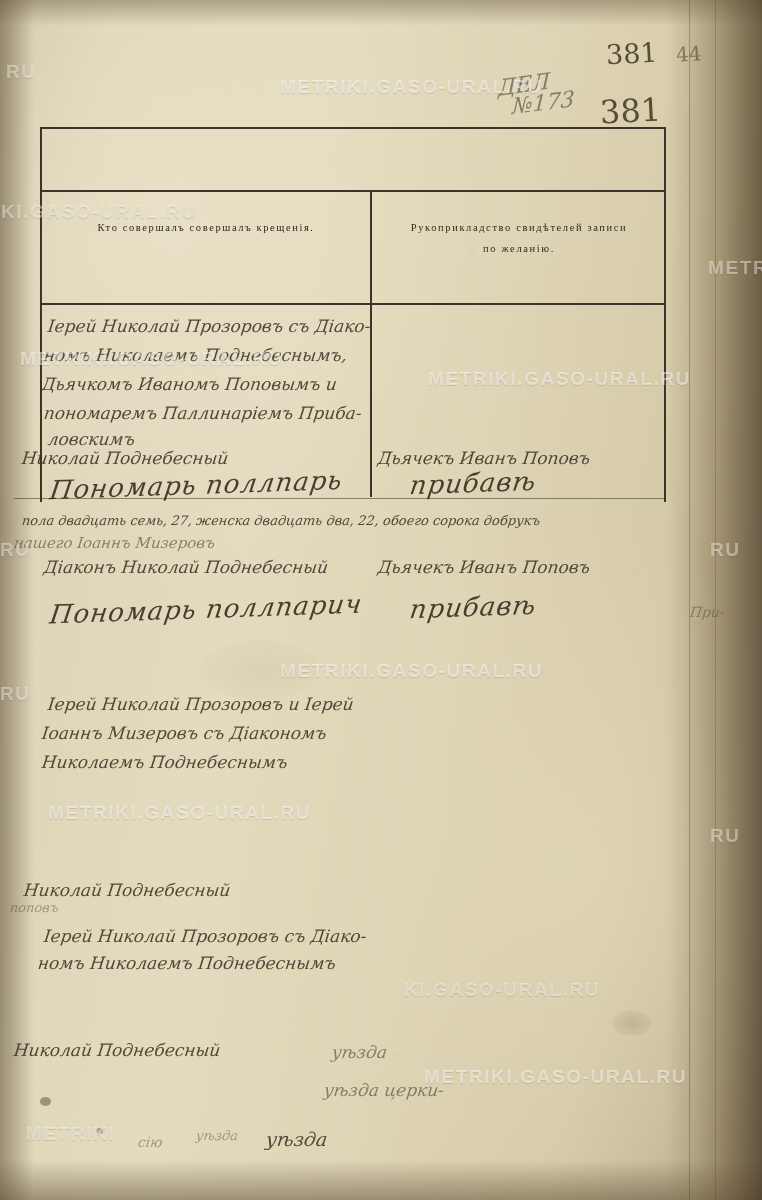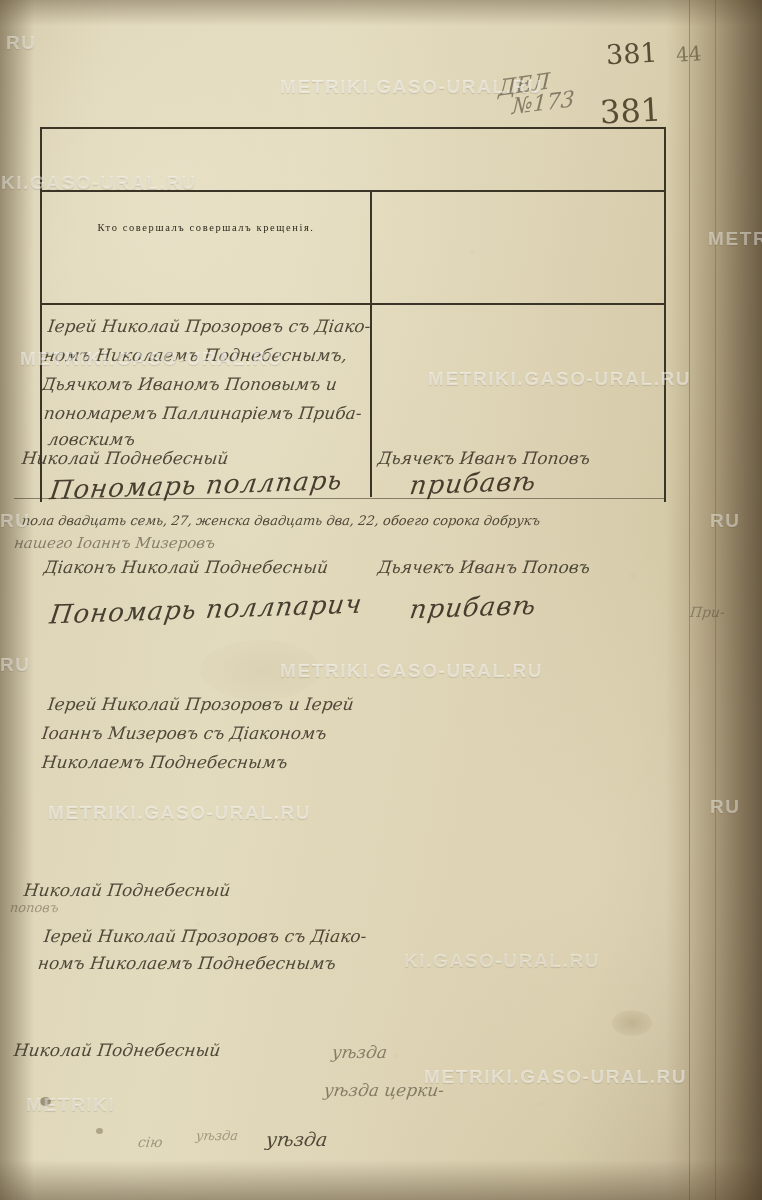--- a/index.html
+++ b/index.html
@@ -117,21 +117,21 @@
     color: rgba(255,255,255,0.50);
     font-family: "Liberation Sans", sans-serif;
     font-weight: 700;
     font-size: 19px;
     letter-spacing: 1.6px;
     white-space: nowrap;
     text-shadow: 0 1px 1px rgba(90,75,50,0.18);
     pointer-events: none;
     user-select: none;
   }
-  .wm.partial { color: rgba(255,255,255,0.42); }
+  .wm.partial { color: rgba(255,255,255,0.42); margin-top: 29px; }
   
   .stain {
     position: absolute;
     border-radius: 50%;
     pointer-events: none;
   }
 </style>
 </head>
 <body>
 
@@ -162,20 +162,22 @@
 
   <div class="rule" style="left:40px; top:127px; width:2px; height:375px;"></div>
 
   <div class="rule" style="left:664px; top:127px; width:2px; height:375px;"></div>
 
   <div class="rule" style="left:14px; top:498px; width:652px; height:1px; opacity:0.55;"></div>
 
 
   <div class="printed col-head" style="left:44px; top:219px; width:324px;">Кто совершалъ совершалъ крещенія.</div>
 
+  <div class="printed col-head" style="left:374px; top:219px; width:290px;">Рукоприкладство свидѣтелей записи</div>
+  <div class="printed col-head" style="left:374px; top:240px; width:290px;">по желанію.</div>
 
   <div class="hand pagenum s30" style="left:606px; top:38px; transform:rotate(-3deg); font-size:27px;">381</div>
   <div class="hand pagenum s22 light" style="left:676px; top:42px; transform:rotate(-4deg); font-size:20px;">44</div>
   <div class="hand pagenum s30" style="left:600px; top:92px; transform:rotate(-3deg); font-size:32px;">381</div>
   <div class="hand s26 light skew" style="left:498px; top:72px; transform:rotate(-8deg) skewX(-10deg); font-size:22px;">ДЕЛ</div>
   <div class="hand s26 light skew" style="left:512px; top:90px; transform:rotate(-7deg) skewX(-10deg); font-size:22px;">№173</div>
 
   <div class="hand s17 skew2" style="left:48px; top:316px;">Іерей Николай Прозоровъ съ Діако-</div>
   <div class="hand s17 skew2" style="left:44px; top:345px;">номъ Николаемъ Поднебеснымъ,</div>
   <div class="hand s17 skew2" style="left:42px; top:374px;">Дьячкомъ Иваномъ Поповымъ и</div>

